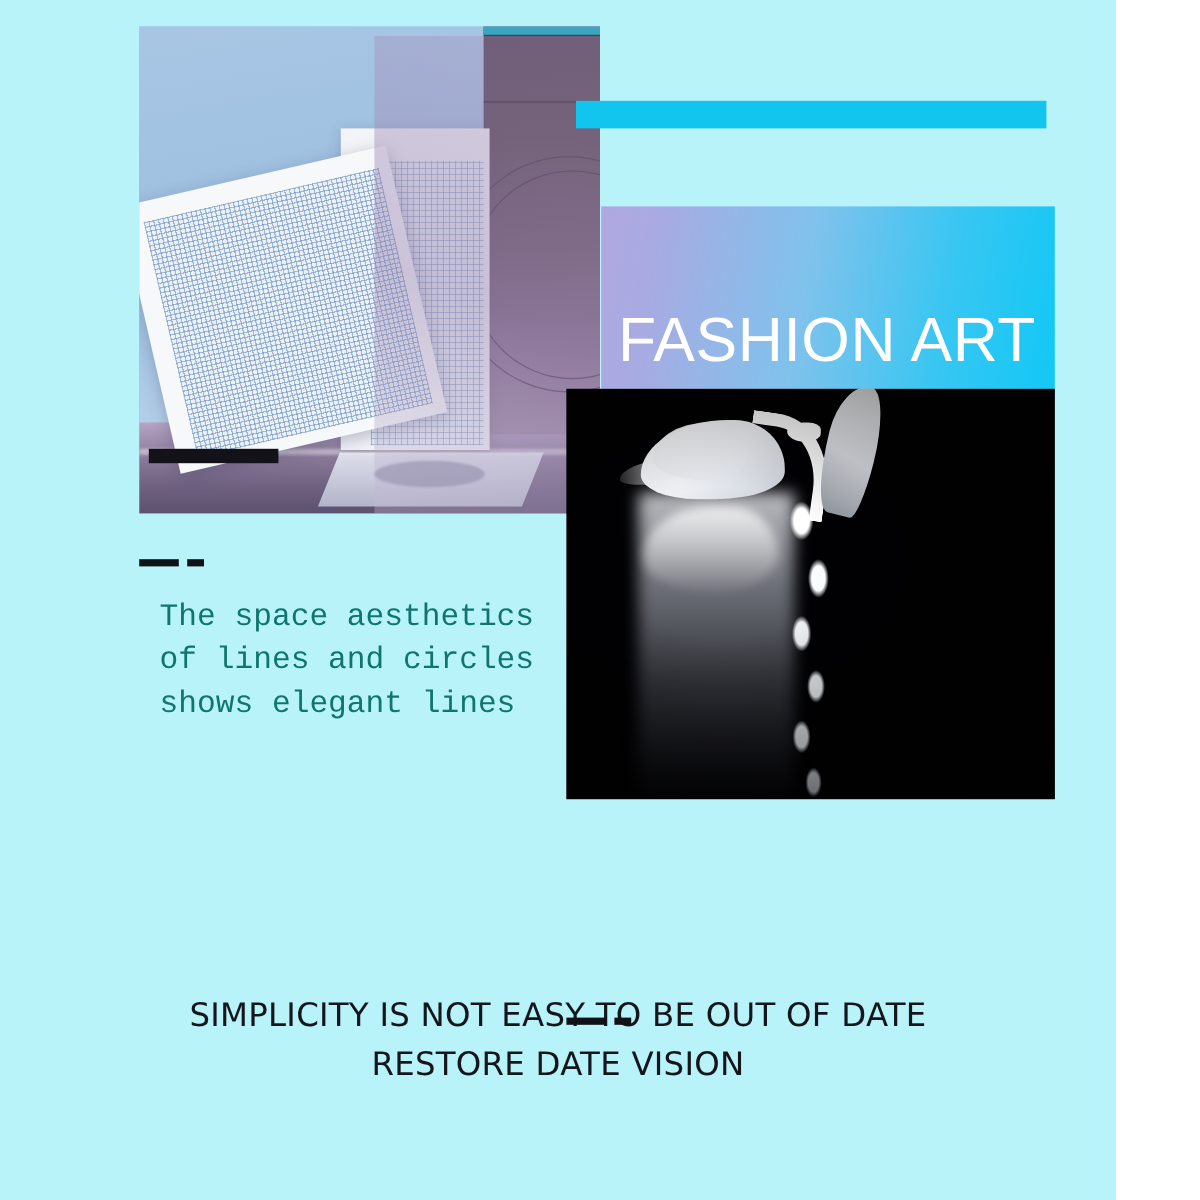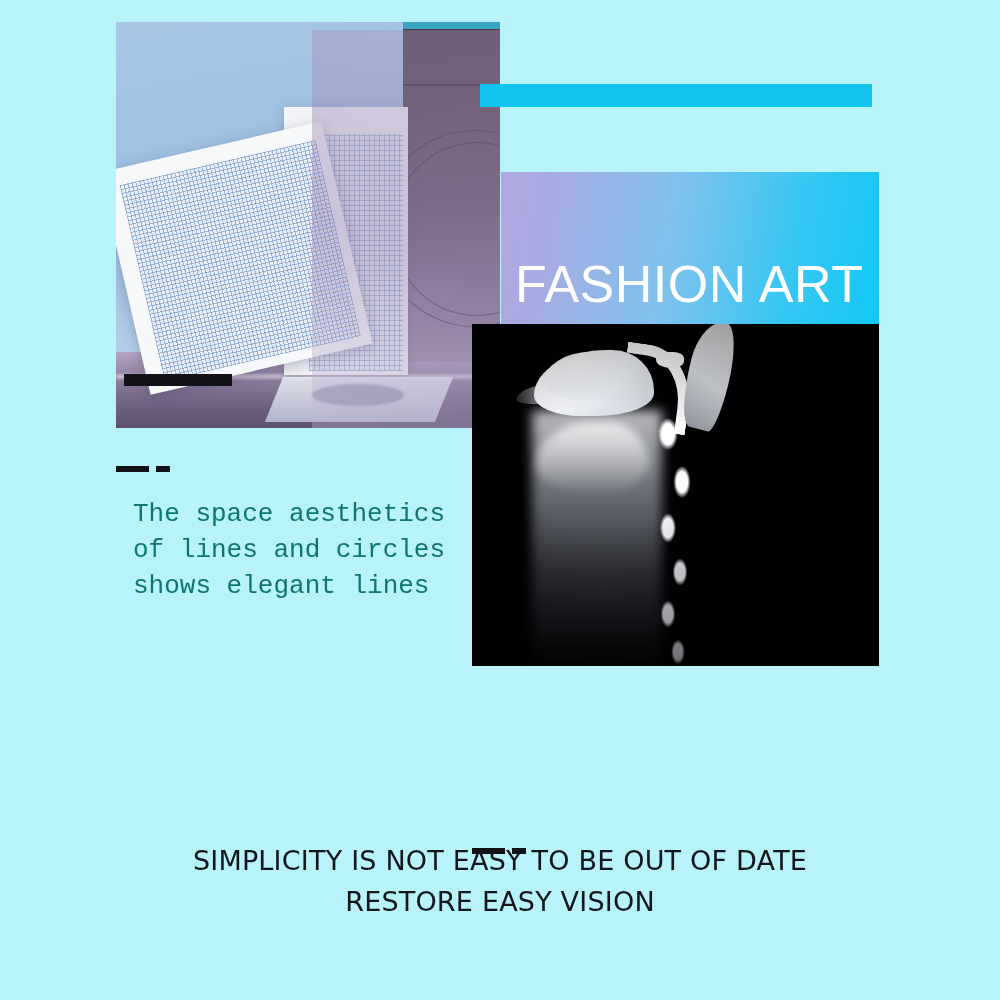--- a/index.html
+++ b/index.html
@@ -9,24 +9,25 @@
   }
   body {
     width: 1000px;
     height: 1000px;
     overflow: hidden;
     font-family: "DejaVu Sans", "Liberation Sans", sans-serif;
   }
 
   #poster {
     position: relative;
-    width: 1000px;
+    width: 902px;
     height: 1000px;
     background: #b9f3fa;
     overflow: hidden;
+    padding-left: 28px;
   }
 
   
   #left-photo {
     position: absolute;
     left: 116px;
     top: 22px;
     width: 384px;
     height: 406px;
     overflow: hidden;
@@ -346,21 +347,21 @@
     color: #15151c;
   }
   #bottom-heading {
     font-family: "Liberation Sans", sans-serif;
     font-size: 46px;
     font-weight: 400;
     letter-spacing: 1px;
     line-height: 52px;
   }
   #bottom-sub {
-    margin-top: 58px;
+    margin-top: 44px;
     font-family: "DejaVu Sans", sans-serif;
     font-size: 27px;
     font-weight: 400;
     line-height: 41px;
     letter-spacing: 0.2px;
   }
   #bottom-sub .sub-line { display: block; }
 </style>
 </head>
 <body>
@@ -410,21 +411,21 @@
   <div id="dash-left" class="dash-mark">
     <span class="dash-long"></span>
     <span class="dash-short"></span>
   </div>
 
   <div id="left-copy">The space aesthetics of lines and circles shows elegant lines</div>
 
   <div id="bottom-block">
     <div id="bottom-sub">
       <span class="sub-line">SIMPLICITY IS NOT EASY TO BE OUT OF DATE</span>
-      <span class="sub-line">RESTORE EASY VISION</span>
+      <span class="sub-line">RESTORE DATE VISION</span>
     </div>
   </div>
 
   <div id="dash-bottom" class="dash-mark">
     <span class="dash-long"></span>
     <span class="dash-short"></span>
   </div>
 
 </div>
 

